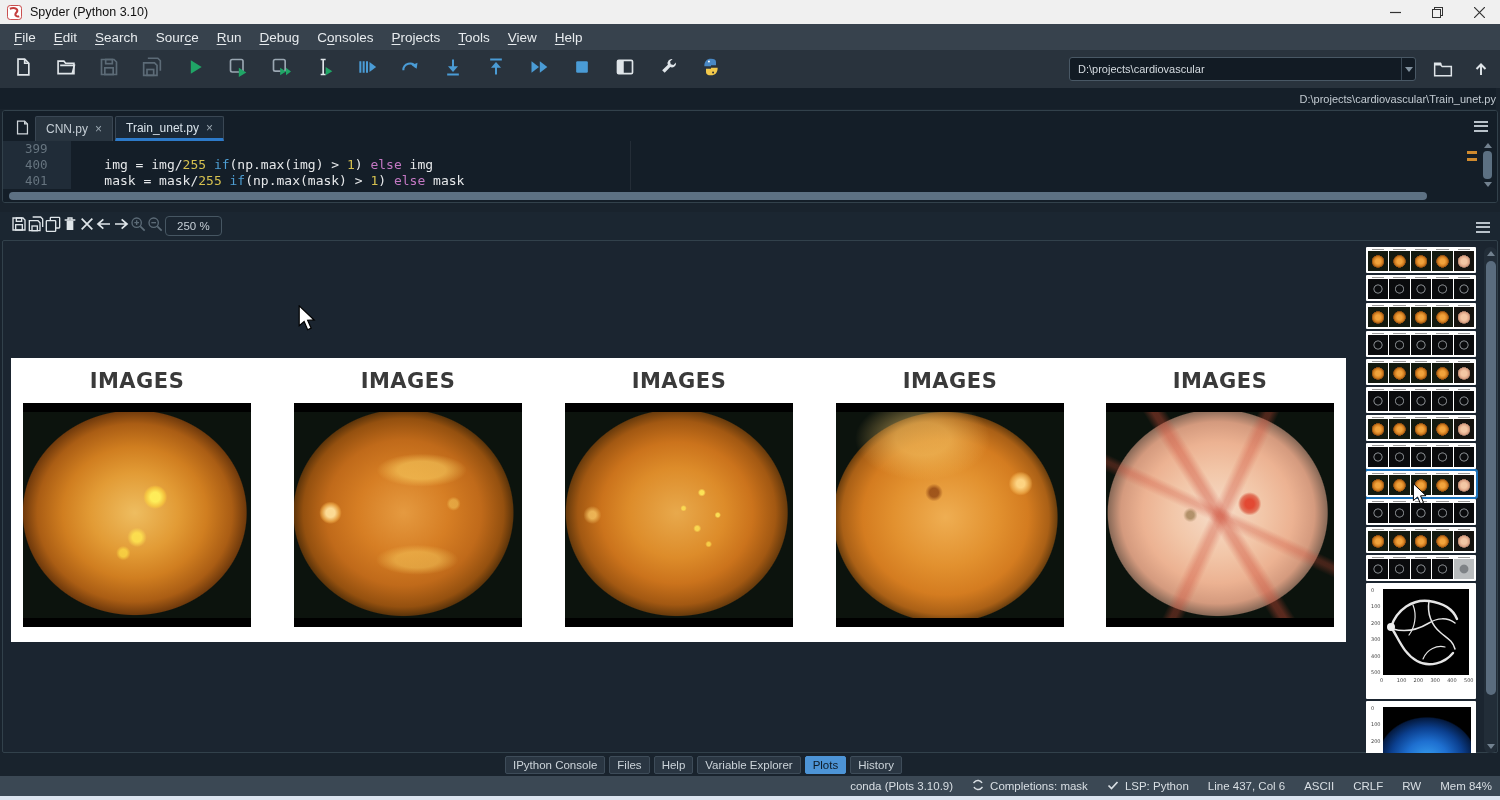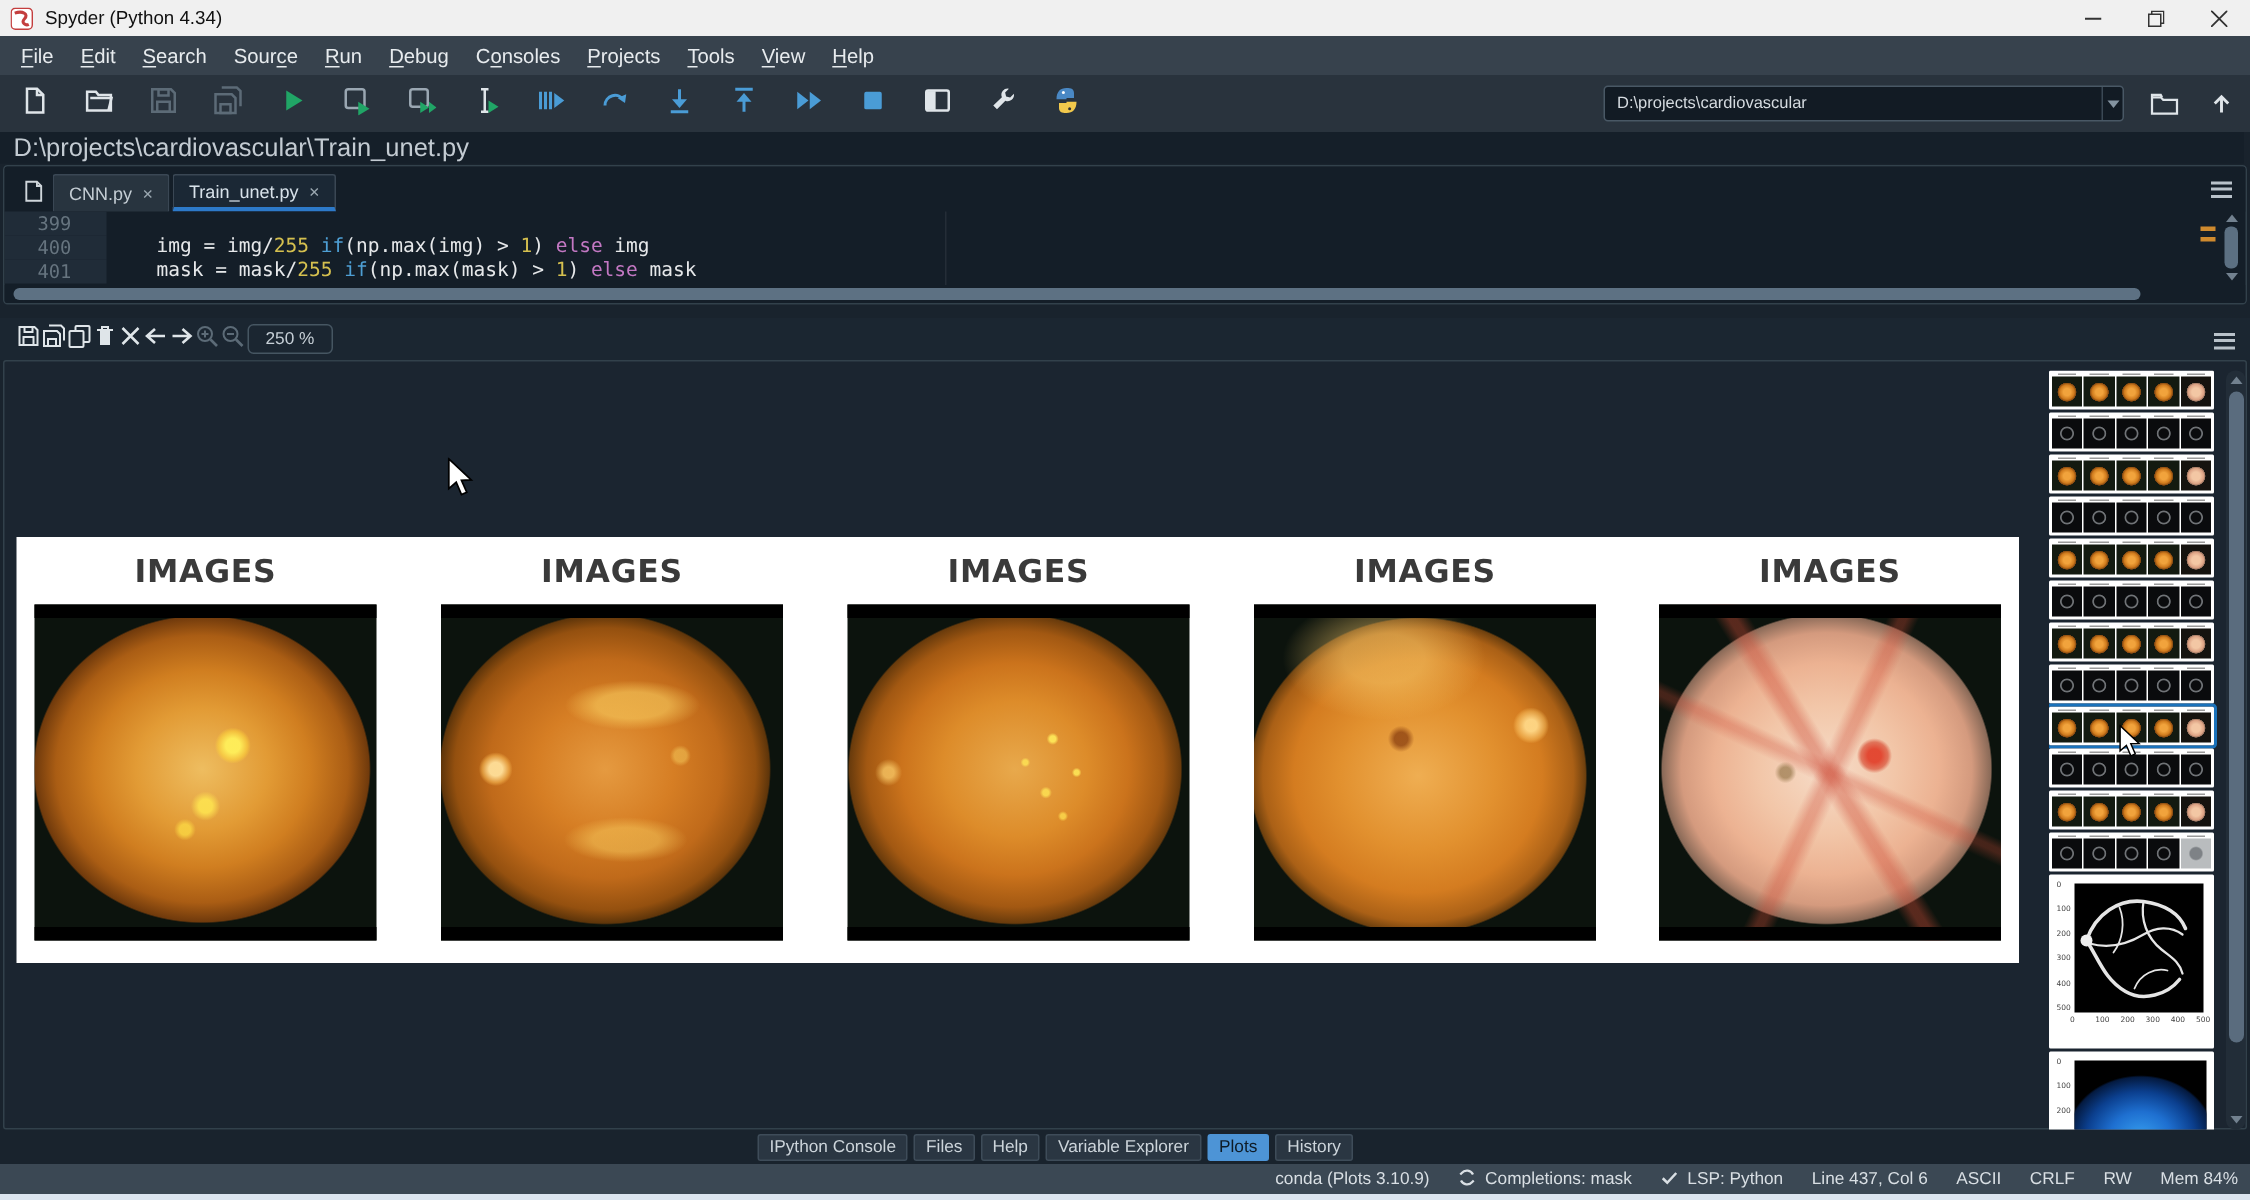--- a/index.html
+++ b/index.html
@@ -30,21 +30,21 @@
   #dir-combo { width:347px; height:24px; background:#121b24; border:1px solid #49586587; border:1px solid #495865;
                border-radius:3px; display:flex; align-items:center; position:relative; }
   #dir-combo-text { color:#d5dbe0; font-size:11px; padding-left:8px; }
   #dir-combo-arrow { position:absolute; right:0; top:0; width:14px; height:100%; border-left:1px solid #3a4854;
                      display:flex; align-items:center; justify-content:center; }
   .caret-down { width:0; height:0; border-left:4px solid transparent; border-right:4px solid transparent;
                 border-top:5px solid #8494a1; }
 
   
   #path-bar { position:absolute; top:88px; left:0; right:4px; height:21px; background:#151f29;
-              display:flex; align-items:center; padding-left:9px; color:#c3cbd2; font-size:17px; }
+              display:flex; align-items:center; padding-left:9px; color:#c3cbd2; font-size:11px;justify-content:flex-end; }
 
   
   #editor-pane { position:absolute; top:110px; left:2px; right:2px; height:93px;
                  border:1px solid #32414b; border-radius:3px; background:#141e28; overflow:hidden; }
   #tabbar { position:relative; height:30px; display:flex; align-items:flex-end; padding-left:6px; background:#141e28; }
   #browse-tabs { width:26px; height:24px; display:flex; align-items:center; justify-content:center;
                  margin-bottom:2px; color:#cfd6db; }
   .etab { display:flex; align-items:center; gap:7px; height:25px; padding:0 10px; font-size:12px;
           background:#28343f; color:#c4cdd4; border:1px solid #3a4754; border-bottom:none;
           border-radius:2px 2px 0 0; margin-right:2px; }
@@ -170,21 +170,21 @@
 </head>
 <body>
 
 <div id="titlebar">
   <span id="app-icon">
     <svg width="15" height="15" viewBox="0 0 16 16">
         <rect x="0.5" y="0.5" width="15" height="15" rx="3" fill="#fff" stroke="#c43e3e"></rect>
         <path d="M3 4 C9 2 13 5 10 8 C7 11 11 13 13 12" fill="none" stroke="#c43e3e" stroke-width="2.2"></path>
       </svg>
   </span>
-  <span id="title-text">Spyder (Python 4.34)</span>
+  <span id="title-text">Spyder (Python 3.10)</span>
   <div id="win-controls">
     <span class="win-btn">
       <svg width="11" height="11" viewBox="0 0 11 11">
           <line x1="0" y1="5.5" x2="11" y2="5.5" stroke="#333" stroke-width="1.2"></line>
         </svg>
     </span>
     <span class="win-btn">
       <svg width="11" height="11" viewBox="0 0 11 11">
           <rect x="2.5" y="0.5" width="8" height="8" fill="none" stroke="#333"></rect>
           <rect x="0.5" y="2.5" width="8" height="8" fill="#f0f0f0" stroke="#333"></rect>

